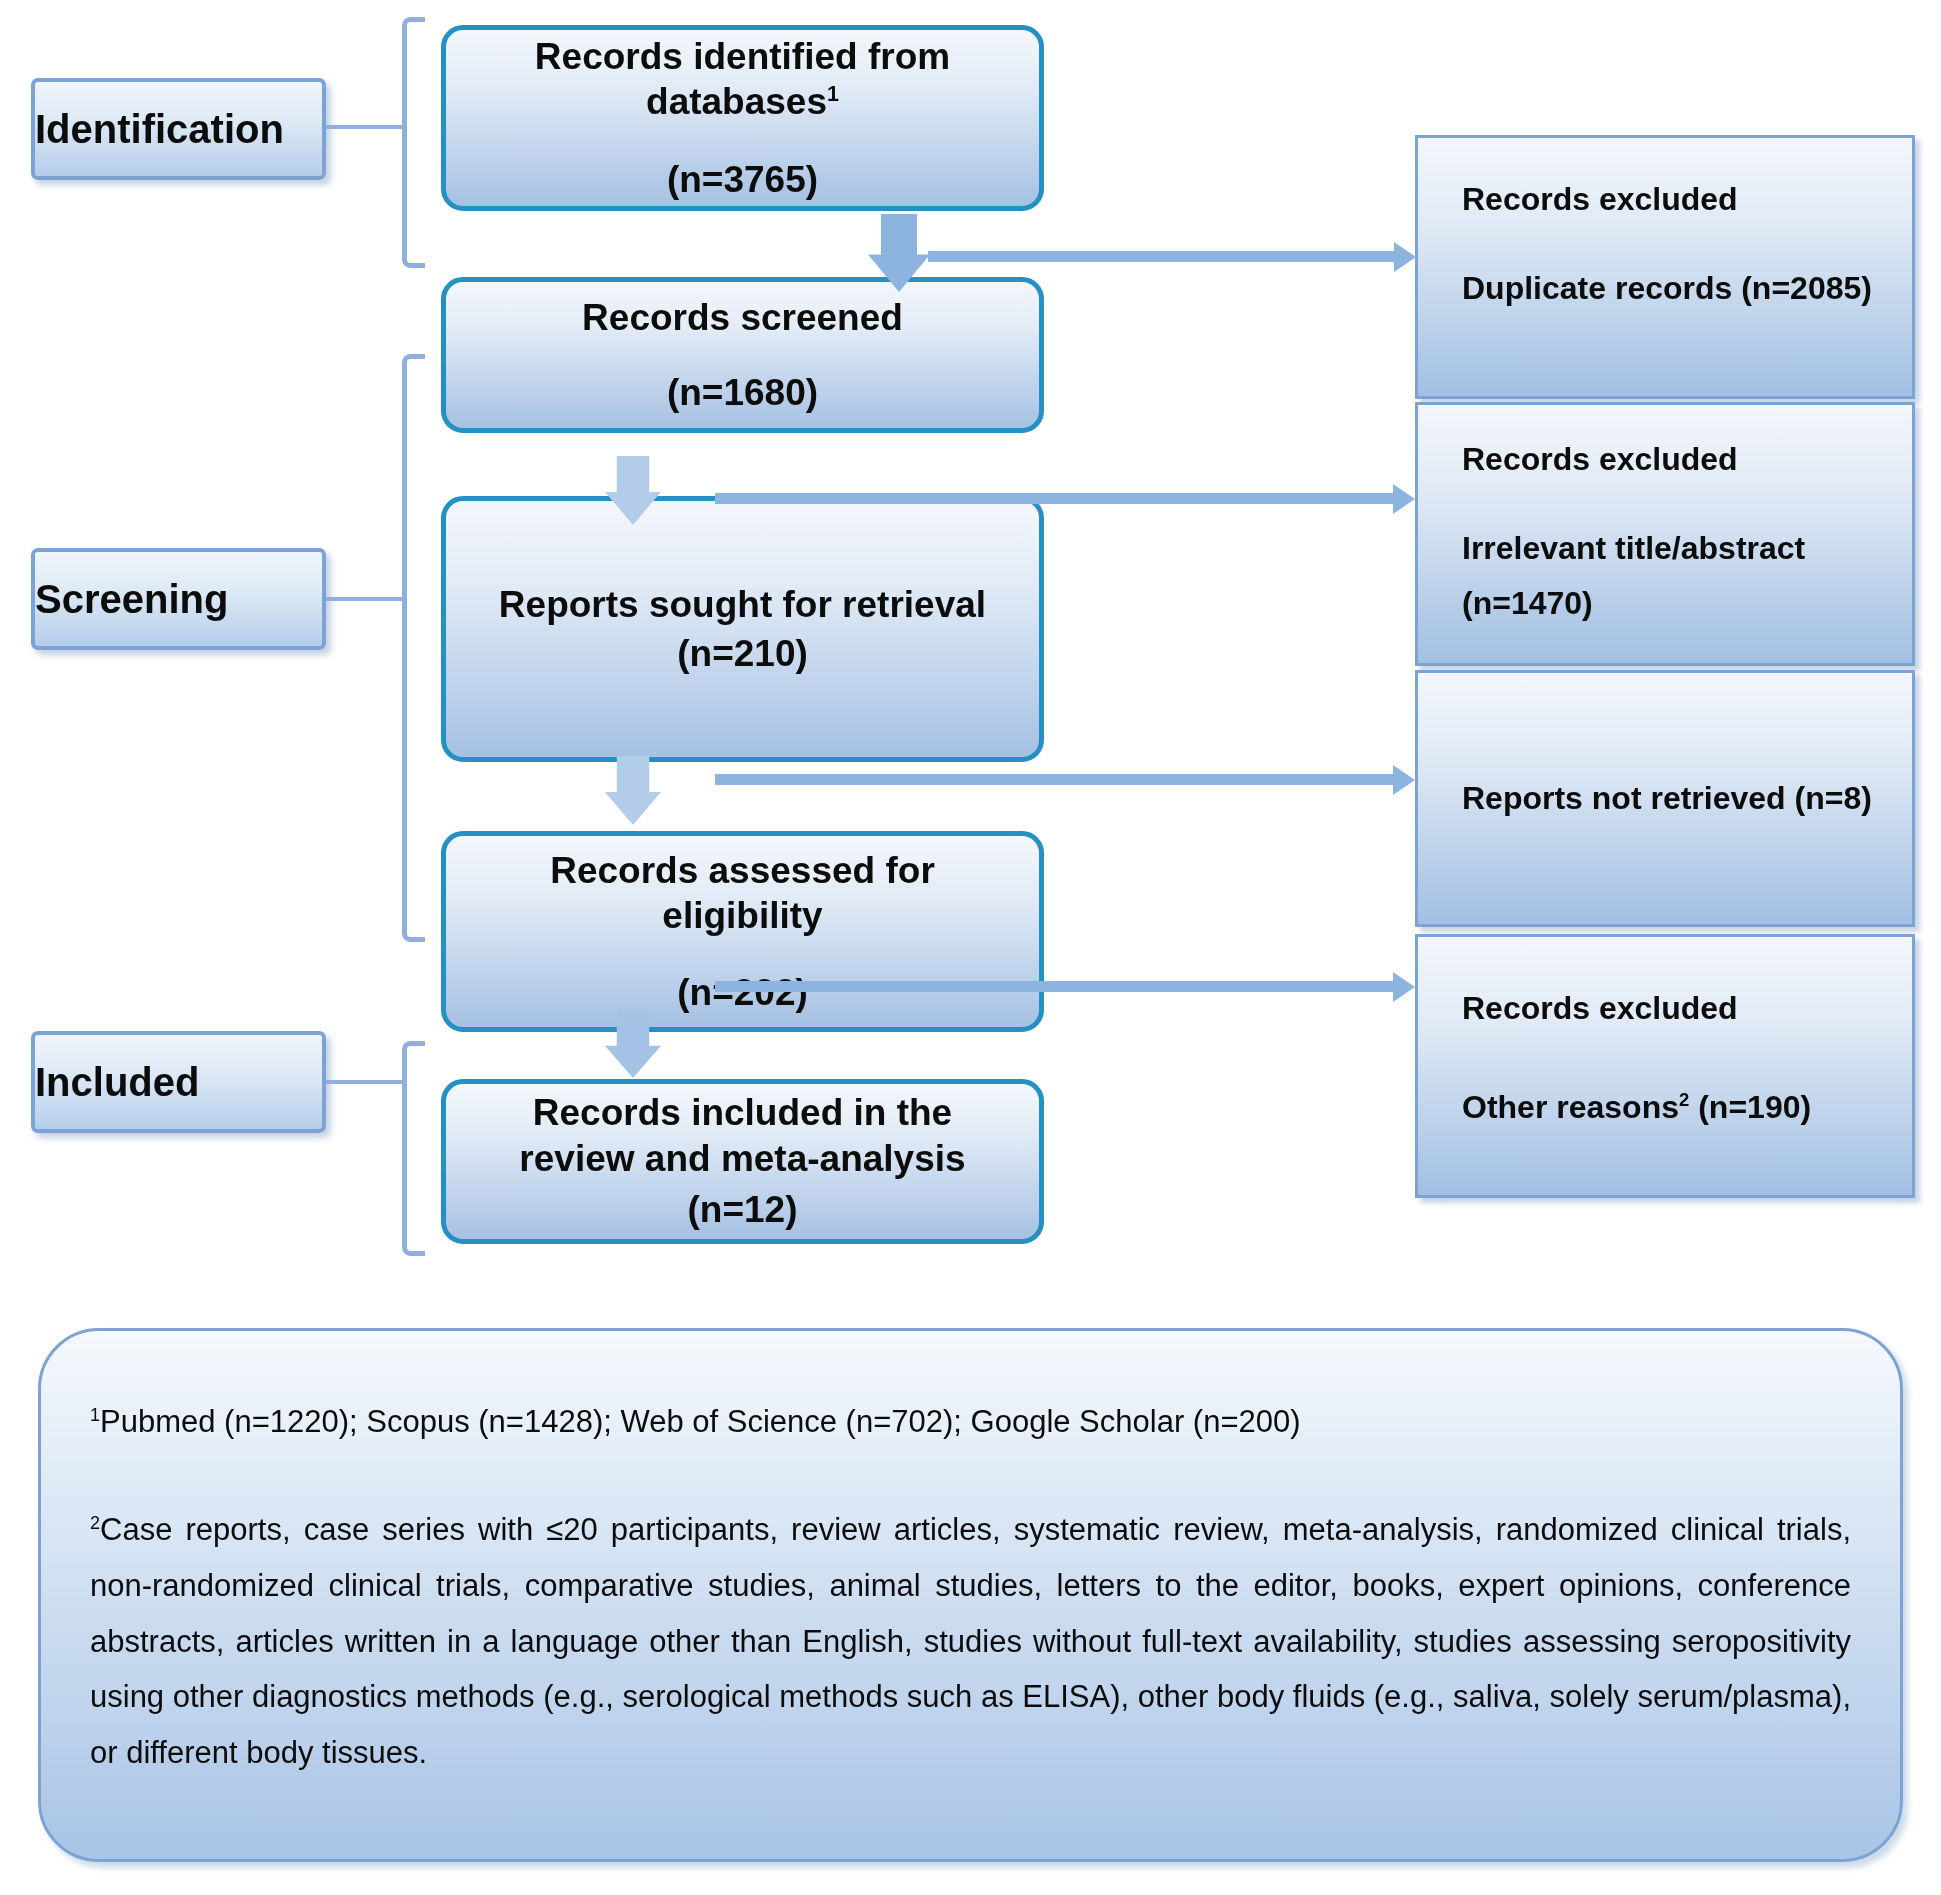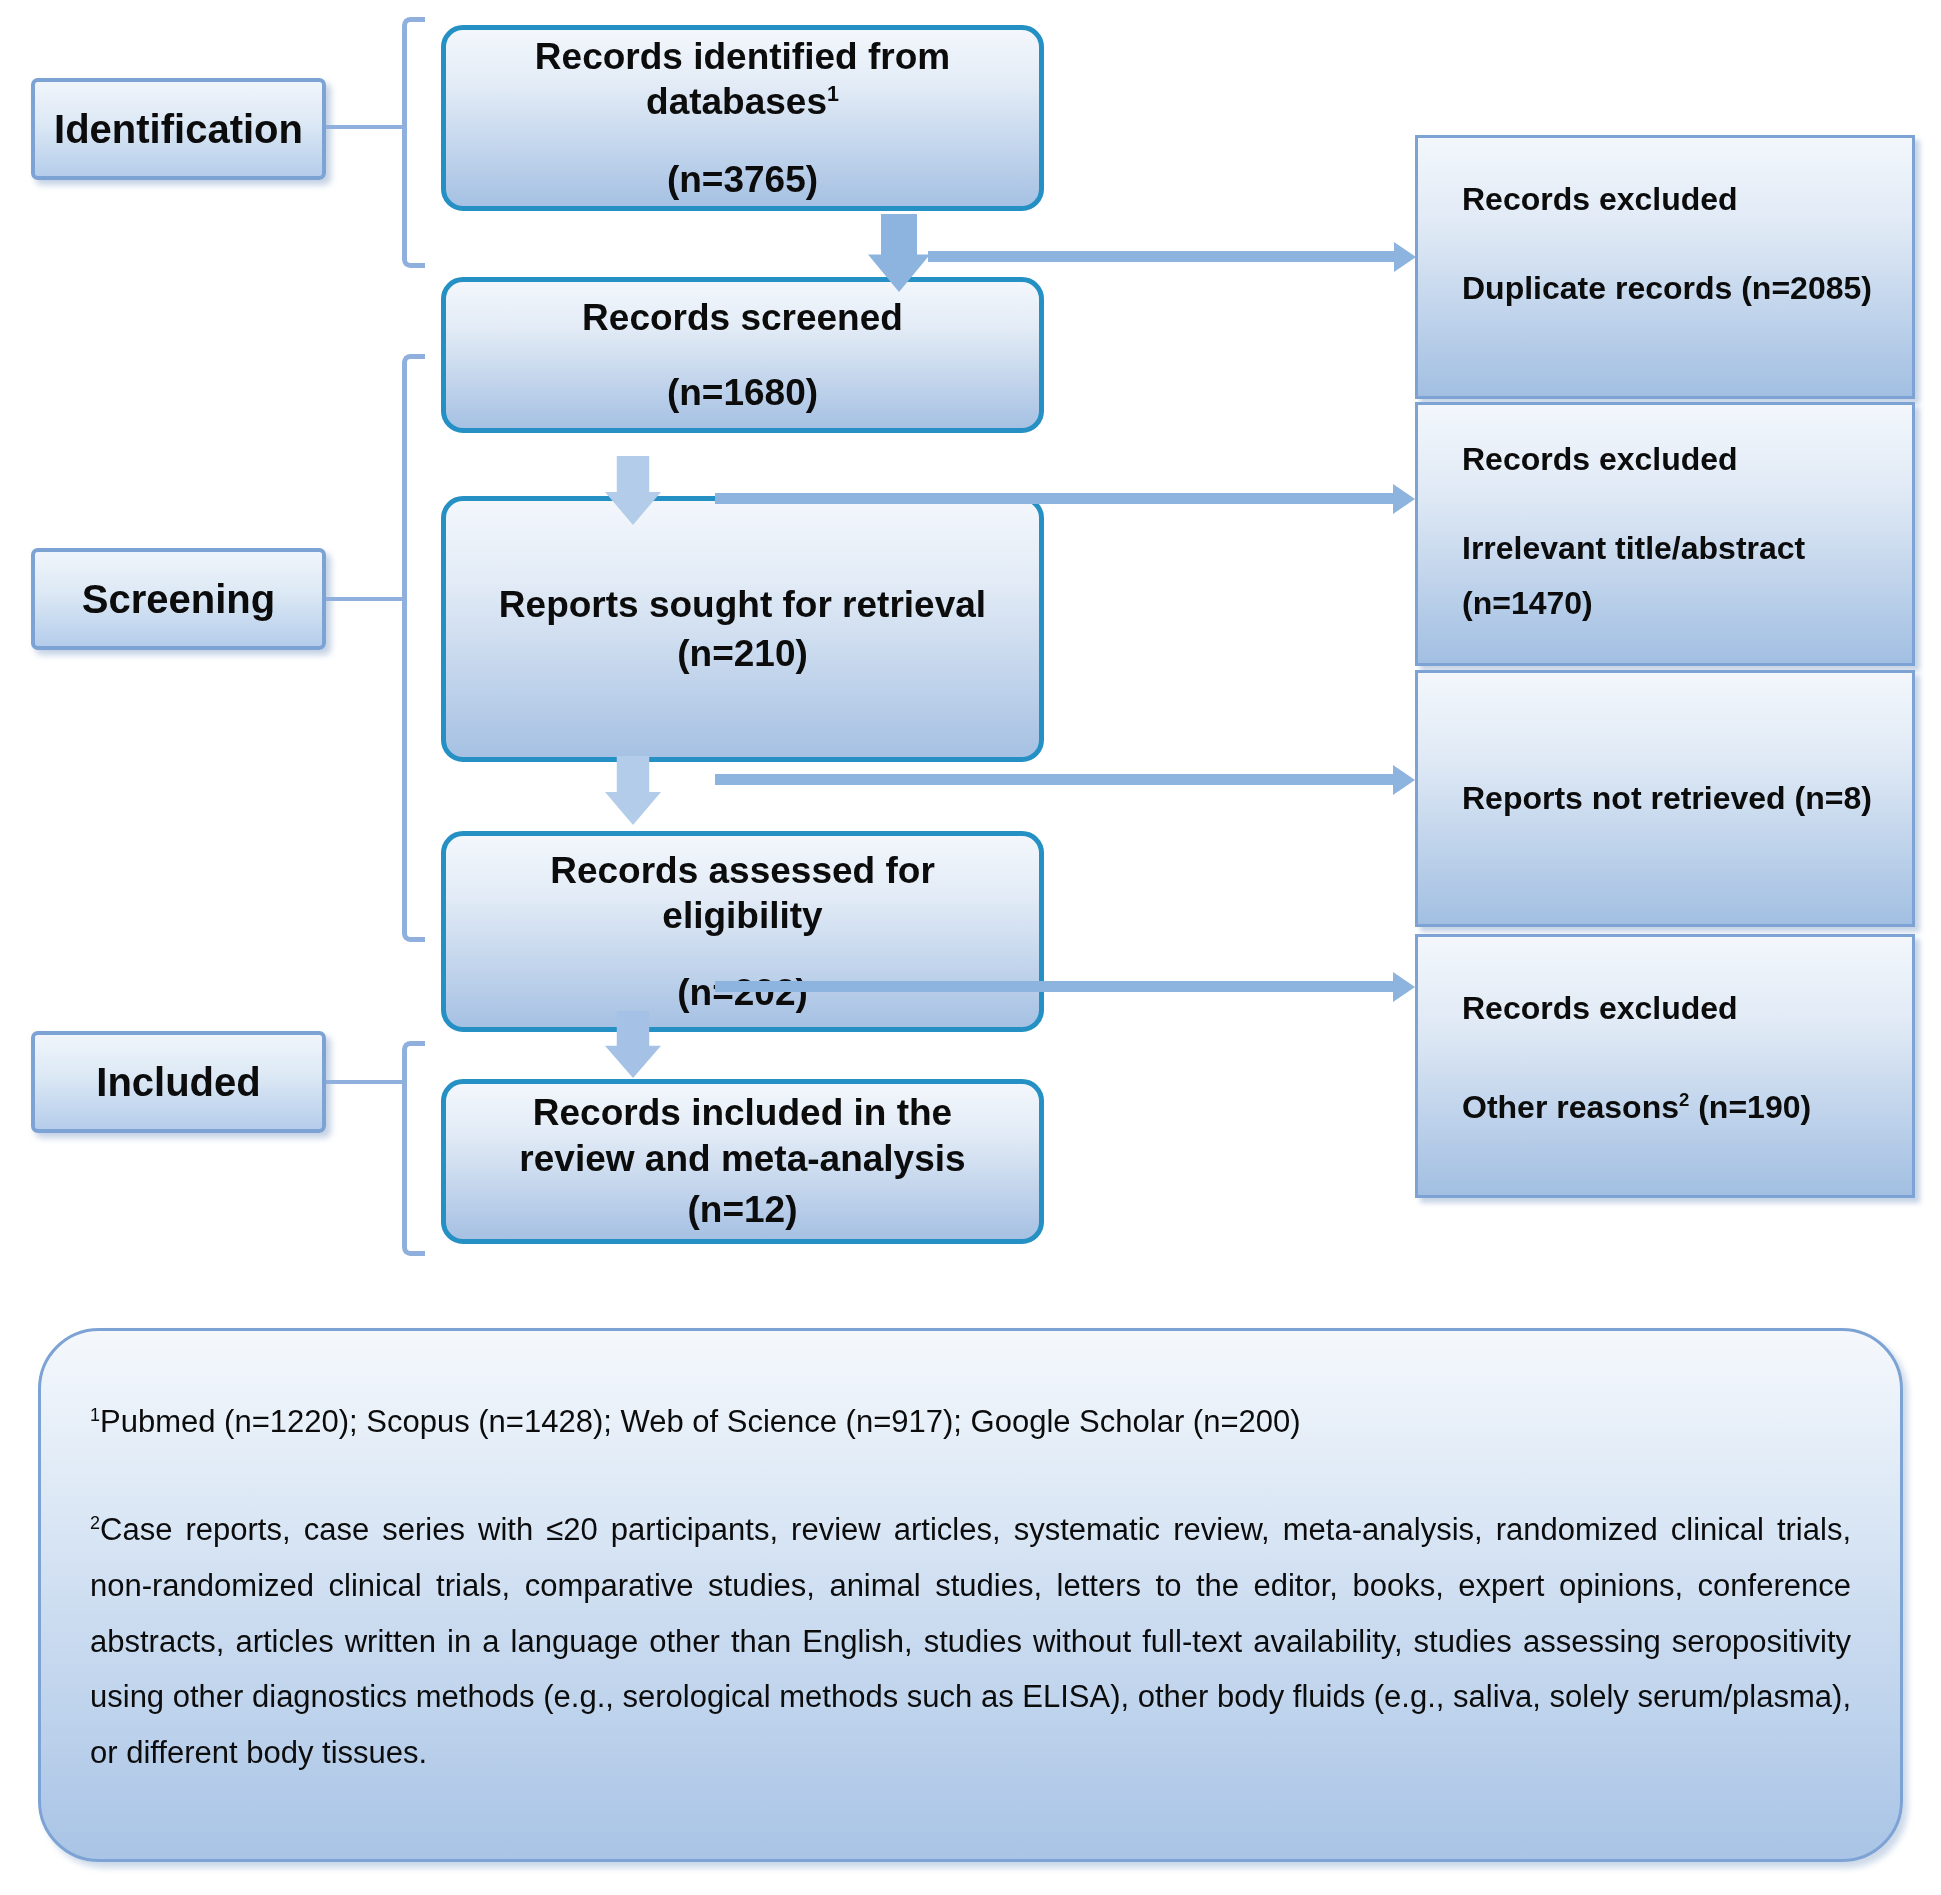--- a/index.html
+++ b/index.html
@@ -4,21 +4,21 @@
 <style>
   html,body{margin:0;padding:0;background:#ffffff;}
   body{width:1941px;height:1896px;font-family:"Liberation Sans",sans-serif;color:#0c0c0c;}
   #diagram{position:relative;width:1941px;height:1896px;overflow:hidden;}
 
   .stage-label{
     position:absolute;left:31px;width:295px;height:102px;box-sizing:border-box;
     border:4.2px solid #7da3d4;border-radius:6.7px;
     background:linear-gradient(180deg,#f0f5fb 0%,#dde9f5 42%,#b5cdeb 100%);
     box-shadow:4.2px 5px 5.9px rgba(125,155,195,.45);
-    display:flex;align-items:center;justify-content:center;
+    display:flex;align-items:center;
     font-weight:bold;font-size:40px;
   }
   #label-identification{top:78px}
   #label-screening{top:548px}
   #label-included{top:1031px}
 
   .connector{position:absolute;left:326px;width:76px;height:4.2px;background:#8fb0dc;}
   #conn-1{top:125px}
   #conn-2{top:597px}
   #conn-3{top:1080px}
@@ -164,18 +164,18 @@
   </div>
   <div class="excl-box" id="excl-3">
     <div class="excl-detail">Reports not retrieved (n=8)</div>
   </div>
   <div class="excl-box" id="excl-4">
     <div class="excl-heading">Records excluded</div>
     <div class="excl-detail"><span>Other reasons</span><span class="sup">2</span><span> (n=190)</span></div>
   </div>
 
   <div id="footnote-box">
-    <div id="footnote-1"><span class="sup">1</span><span>Pubmed (n=1220); Scopus (n=1428); Web of Science (n=917); Google Scholar (n=200)</span></div>
+    <div id="footnote-1"><span class="sup">1</span><span>Pubmed (n=1220); Scopus (n=1428); Web of Science (n=702); Google Scholar (n=200)</span></div>
     <div id="footnote-2"><span class="sup">2</span><span>Case reports, case series with ≤20 participants, review articles, systematic review, meta-analysis, randomized clinical trials, non-randomized clinical trials, comparative studies, animal studies, letters to the editor, books, expert opinions, conference abstracts, articles written in a language other than English, studies without full-text availability, studies assessing seropositivity using other diagnostics methods (e.g.,  serological methods such as ELISA), other body fluids (e.g., saliva, solely serum/plasma), or different body tissues.</span></div>
   </div>
 
 </div>
 
 
 </body></html>

